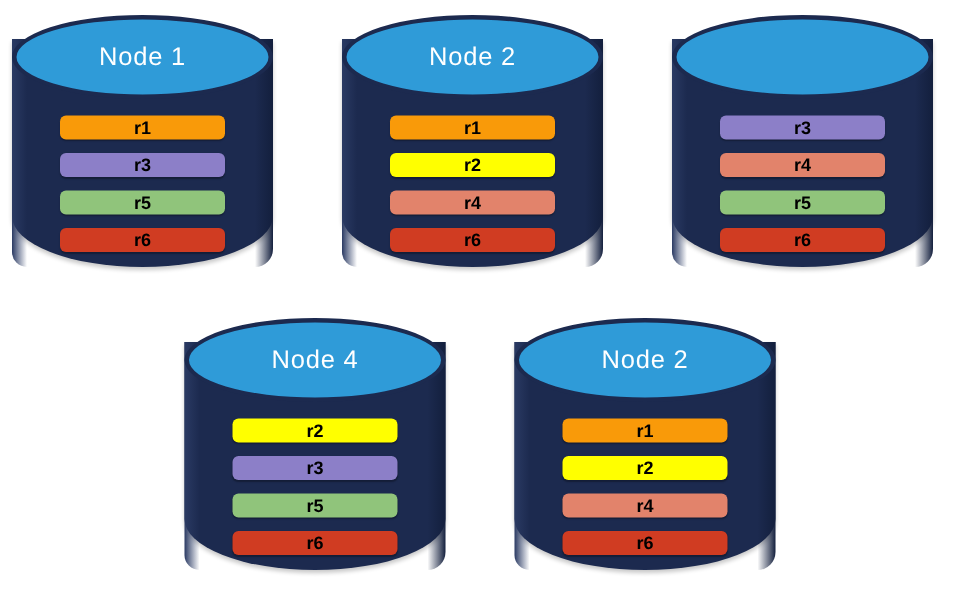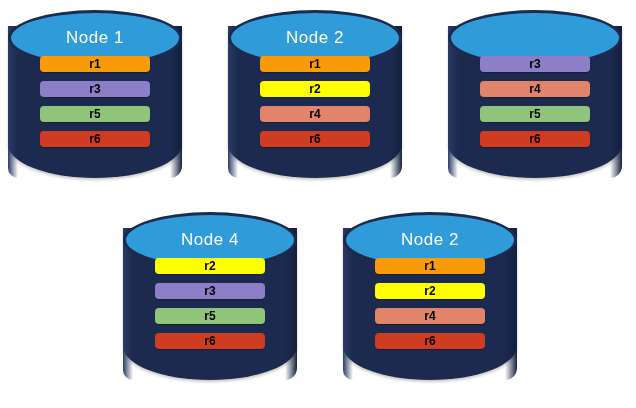--- a/index.html
+++ b/index.html
@@ -84,21 +84,21 @@
     font-size: 17px;
     letter-spacing: 0.5px;
     z-index: 3;
     white-space: nowrap;
   }
 
   
   .replicas {
     position: absolute;
     left: 32px;
-    top: 46px;
+    top: 67px;
     width: 110px;
     z-index: 4;
   }
 
   .replica {
     height: 16px;
     margin-bottom: 9px;
     border-radius: 4px;
     display: flex;
     align-items: center;

